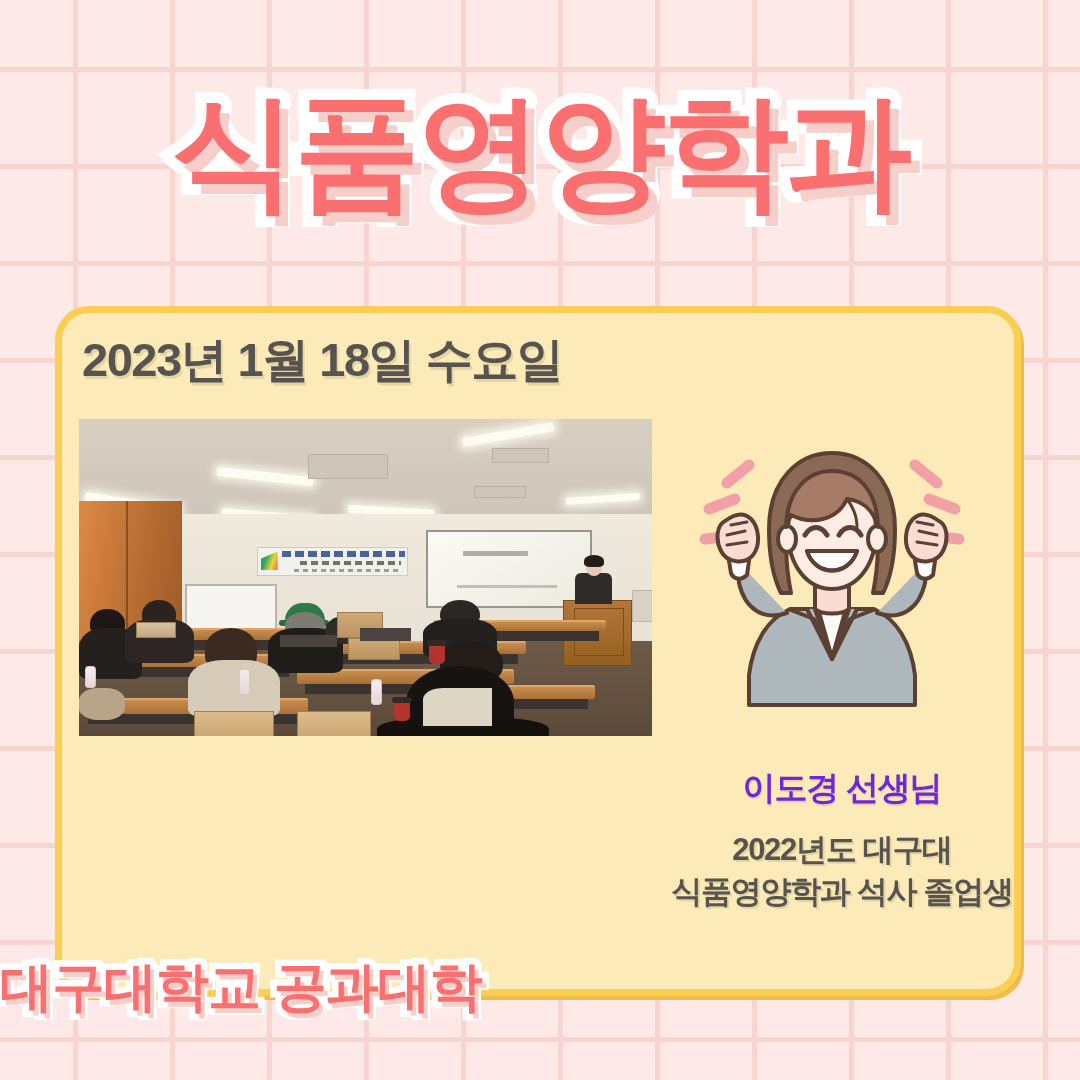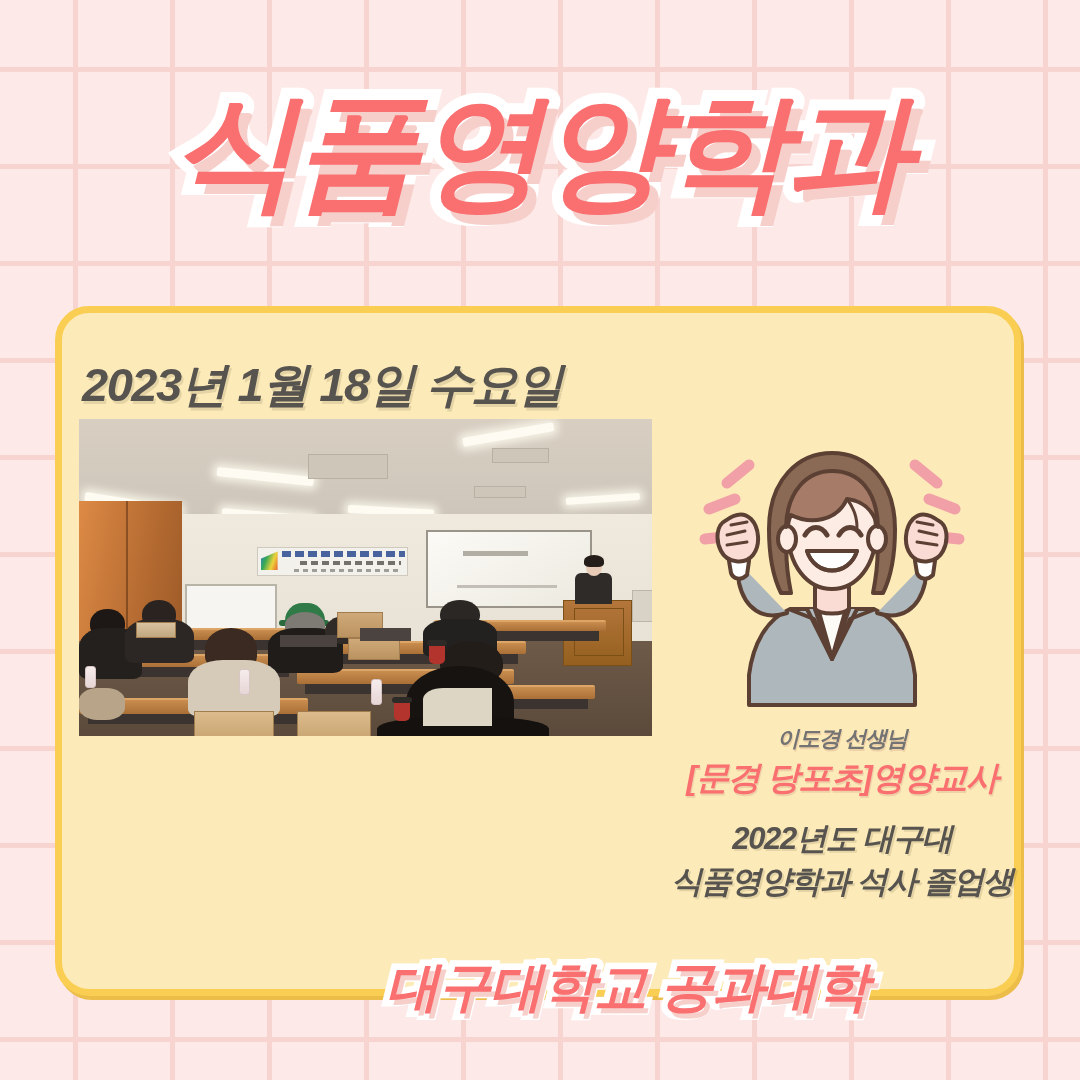--- a/index.html
+++ b/index.html
@@ -17,21 +17,20 @@
     position: relative;
     width: 1080px;
     height: 1080px;
     background-color: #fde9e7;
     background-image:
       linear-gradient(to right, #f8d4d1 0px, #f8d4d1 5px, transparent 5px),
       linear-gradient(to bottom, #f8d4d1 0px, #f8d4d1 5px, transparent 5px);
     background-size: 97px 97px;
     background-position: -24px -30px;
     overflow: hidden;
-    font-style: italic;
   }
 
   
   .headline-wrap {
     position: absolute;
     top: 78px;
     left: 0;
     width: 1080px;
     text-align: center;
     z-index: 5;
@@ -61,21 +60,21 @@
     background: #fcebb8;
     border: 7px solid #f9ce52;
     border-radius: 34px;
     box-shadow: 3px 4px 0 0 #edbd4a;
   }
 
   
   .date-line {
     position: absolute;
     left: 20px;
-    top: 41px;
+    top: 16px;
     font-size: 47px;
     font-weight: 900;
     letter-spacing: -1.5px;
     color: #57534f;
     text-shadow: 2px 3px 0 rgba(120,105,80,.18);
     white-space: nowrap;
   }
 
   
   .photo {
@@ -255,46 +254,46 @@
 
   
   .speaker-info {
     position: absolute;
     left: 596px;
     top: 412px;
     width: 368px;
     text-align: center;
   }
   .sp-name {
-    font-size: 22px; font-weight: 900; letter-spacing: -1.2px;
-    color: #737373; line-height: 1.26;
+    font-size: 33px; font-weight: 900; letter-spacing: -1.2px;
+    color: #6d28d9; line-height: 1.26;
     text-shadow: 1px 2px 0 rgba(190,120,110,.22);
+    margin-top: 42px;
   }
   .sp-role {
     font-size: 33px; font-weight: 900; letter-spacing: -1.4px;
     color: #fa6f6f; line-height: 1.26; margin-top: 4px;
     text-shadow: 1px 2px 0 rgba(190,120,110,.22);
   }
   .sp-deg {
     margin-top: 20px;
     font-size: 31px; font-weight: 900; letter-spacing: -1.3px;
     color: #57534f; line-height: 1.38;
     white-space: pre-line;
     text-shadow: 2px 2px 0 rgba(120,105,80,.18);
   }
 
   
   .footer-wrap {
     position: absolute;
     left: 0;
     top: 952px;
     width: 868px;
-    text-align: right;
+    text-align: left;
     z-index: 6;
-    padding-left: 28px;
   }
   .footer {
     display: inline-block;
     font-size: 53px;
     font-weight: 900;
     letter-spacing: -1px;
     color: #fa6f6f;
     -webkit-text-stroke: 13px #ffffff;
     paint-order: stroke fill;
     text-shadow: 4px 5px 0 #f6cfca;
@@ -457,21 +456,20 @@
           <path d="M152 92 C158 82 168 82 174 92" stroke-width="5"></path>
 
           <path d="M120 108 C128 134 162 134 170 108 Z" fill="#ffffff"></path>
           <path d="M120 108 C128 134 162 134 170 108" stroke-width="4" fill="none"></path>
         </g>
       </svg>
     </div>
 
     <div class="speaker-info">
       <div class="sp-name">이도경 선생님</div>
-      <div class="sp-role">[문경 당포초]영양교사</div>
       <div class="sp-deg">2022년도 대구대
 식품영양학과  석사 졸업생</div>
     </div>
 
   </div>
 
   <div class="footer-wrap">
     <span class="footer">대구대학교 공과대학</span>
   </div>
 

